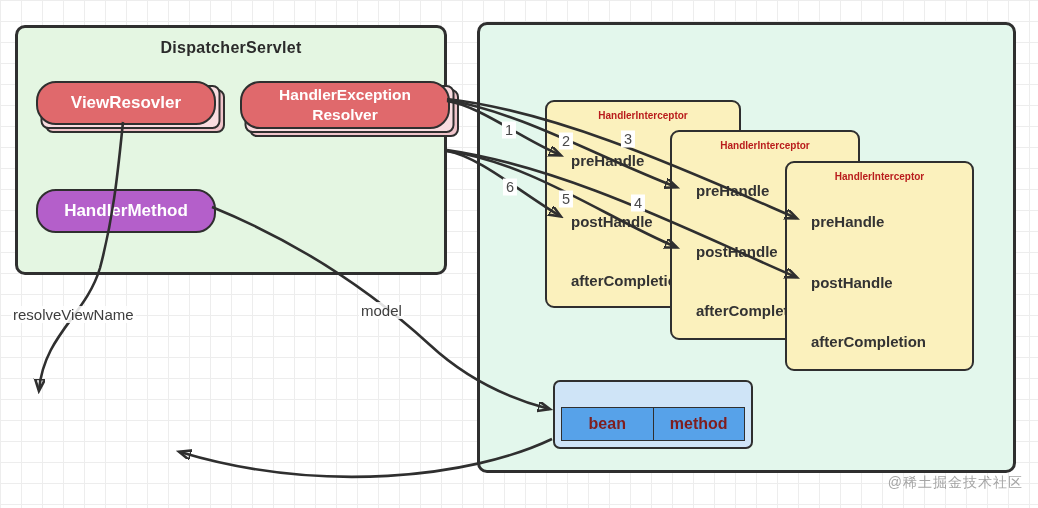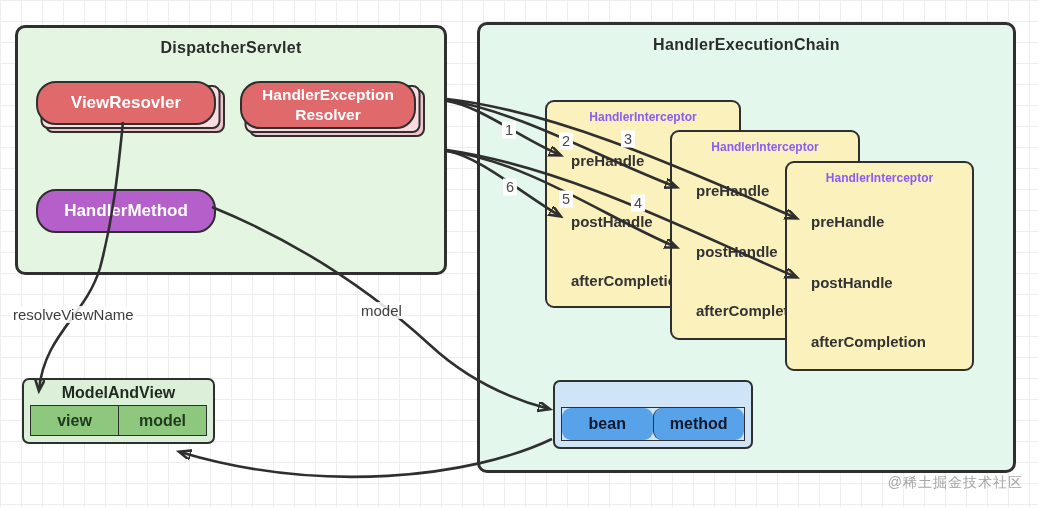--- a/index.html
+++ b/index.html
@@ -23,49 +23,49 @@
   .stack .back2{position:absolute;inset:0;transform:translate(9px,8px);background:#f0c4ca;
     border:2.5px solid #2f2f2f;border-radius:8px;}
   .stack .back1{position:absolute;inset:0;transform:translate(4.5px,4px);background:#f9dce0;
     border:2.5px solid #2f2f2f;border-radius:8px;}
   .face{position:absolute;inset:0;display:flex;flex-direction:column;align-items:center;
     justify-content:center;border:2.5px solid #2f2f2f;border-radius:20px;
     color:#fff;font-weight:bold;text-align:center;}
   .face-red{background:#e0696c;}
   .face-purple{background:#b45fca;}
   .vr{left:18px;top:53px;width:180px;height:44px;font-size:17px;}
-  .her{left:222px;top:53px;width:176px;height:48px;}
+  .her{left:222px;top:53px;width:176px;height:48px;padding-left:34px;}
   .her .face{font-size:15.5px;line-height:20px;}
   .ha{left:18px;top:161px;width:180px;height:44px;}
   .ha .face{font-size:17px;}
 
   
   .interceptor{position:absolute;background:#fbf1bd;border:2.5px solid #2f2f2f;
     border-radius:9px;box-sizing:border-box;}
   .i1{left:65px;top:75px;width:196px;height:208px;}
   .i2{left:190px;top:105px;width:190px;height:210px;}
   .i3{left:305px;top:136px;width:189px;height:210px;}
   .i-title{position:absolute;top:8px;left:0;right:0;text-align:center;font-weight:bold;
-    font-size:12px;color:#8b5cf6;white-space:nowrap;}
+    font-size:10px;color:#b91c1c;white-space:nowrap;}
   .method{position:absolute;left:24px;font-weight:bold;font-size:15px;color:#333;white-space:nowrap;}
   .m1{top:50px;} .m2{top:111px;} .m3{top:170px;}
 
   
   .record{position:absolute;border:2.5px solid #2f2f2f;border-radius:7px;box-sizing:border-box;}
   .record-title{height:24px;line-height:25px;text-align:center;font-weight:bold;
     font-size:16px;color:#1f2a1f;}
   .record-cells{position:absolute;left:6px;right:6px;top:25px;bottom:6px;display:flex;
     border:1.5px solid #2f2f2f;}
   .cell{flex:1;display:flex;align-items:center;justify-content:center;font-weight:bold;font-size:16px;}
   .cell + .cell{border-left:1.5px solid #2f2f2f;}
   .mav{left:22px;top:378px;width:193px;height:66px;background:#dcefd8;}
   .mav .cell{background:#8dc87e;color:#203a20;}
   .hm{left:73px;top:355px;width:200px;height:69px;background:#cfe4f7;}
   .hm .record-title{color:#1d2b45;}
-  .hm .cell{background:#57a2e9;color:#0f172a;border-radius:9px;}
+  .hm .cell{background:#57a2e9;color:#7f1d1d;}
 
   .edge-label{position:absolute;font-size:15px;color:#3d3d3d;
     background:rgba(255,255,255,.85);padding:0 2px;white-space:nowrap;z-index:11;}
   .lbl-resolve{left:11px;top:306px;}
   .lbl-invoke{left:359px;top:302px;}
 
   .num{position:absolute;transform:translate(-50%,-50%);background:#ffffff;color:#4a4a4a;
     font-size:14.5px;line-height:17px;padding:0 3px;z-index:11;}
   .n1{left:509px;top:130px;} .n2{left:566px;top:141px;} .n3{left:628px;top:139px;}
   .n4{left:638px;top:203px;} .n5{left:566px;top:199px;} .n6{left:510px;top:187px;}
@@ -102,21 +102,20 @@
     </div>
 
     <div class="stack ha">
       <div class="face face-purple">
         <span>HandlerMethod</span>
       </div>
     </div>
   </div>
 
   <div class="panel panel-chain">
-    <div class="panel-title">HandlerExecutionChain</div>
 
     <div class="interceptor i1">
       <div class="i-title">HandlerInterceptor</div>
       <span class="method m1">preHandle</span>
       <span class="method m2">postHandle</span>
       <span class="method m3">afterCompletion</span>
     </div>
 
     <div class="interceptor i2">
       <div class="i-title">HandlerInterceptor</div>
@@ -133,27 +132,20 @@
     </div>
 
     <div class="record hm">
       <div class="record-cells">
         <div class="cell">bean</div>
         <div class="cell">method</div>
       </div>
     </div>
   </div>
 
-  <div class="record mav">
-    <div class="record-title">ModelAndView</div>
-    <div class="record-cells">
-      <div class="cell">view</div>
-      <div class="cell">model</div>
-    </div>
-  </div>
 
   <span class="edge-label lbl-resolve">resolveViewName</span>
   <span class="edge-label lbl-invoke">model</span>
 
   <span class="num n1">1</span>
   <span class="num n2">2</span>
   <span class="num n3">3</span>
   <span class="num n4">4</span>
   <span class="num n5">5</span>
   <span class="num n6">6</span>

